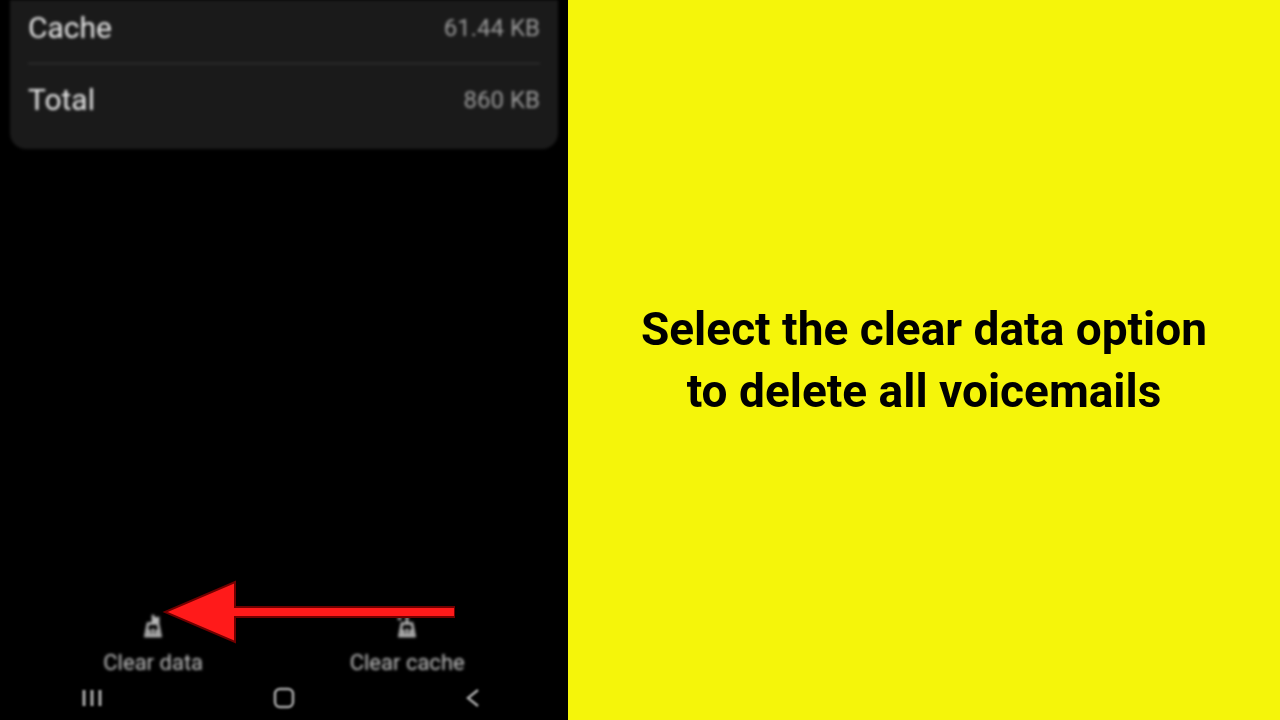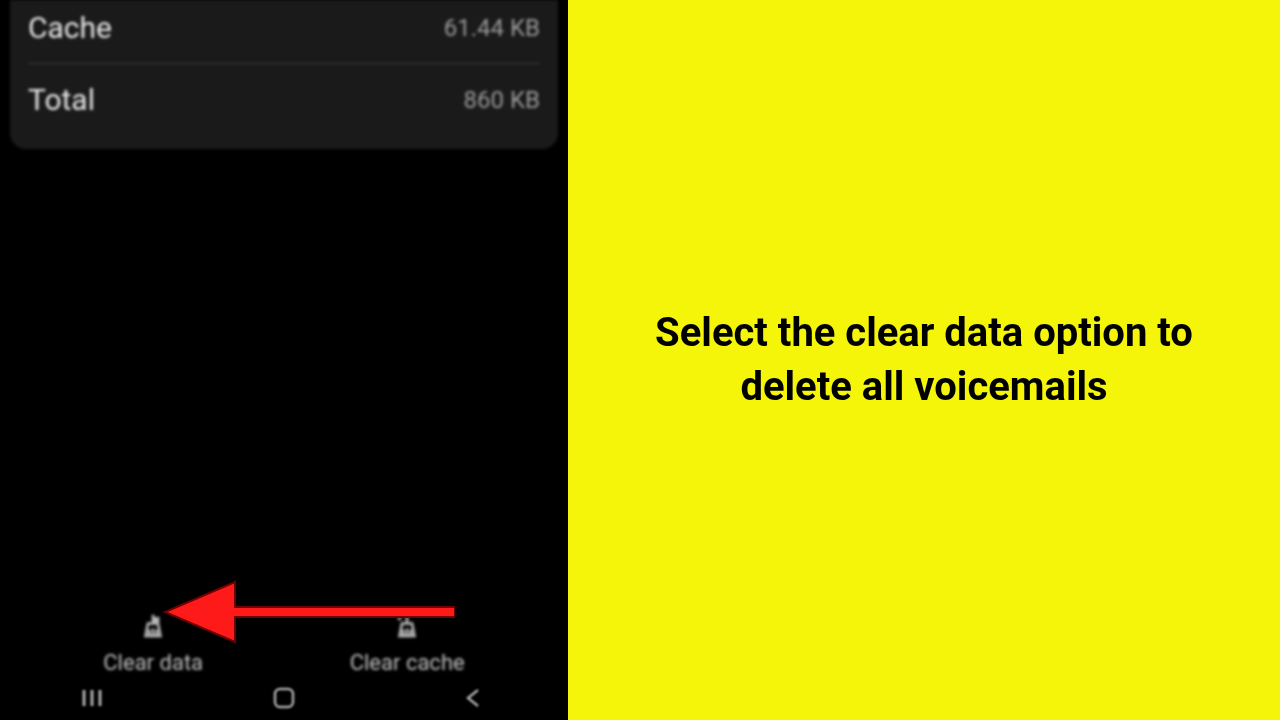--- a/index.html
+++ b/index.html
@@ -10,21 +10,21 @@
   .storage-row.first { padding-top: 10px; }
   .storage-divider { height: 1px; background: #3a3a3a; margin: 0; }
   .storage-label { color: #e8e8e8; font-size: 30px; font-weight: 400; }
   .storage-value { color: #9a9a9a; font-size: 24px; }
   .bottom-actions { position: absolute; bottom: 45px; left: 0; right: 0; display: flex; justify-content: space-around; align-items: flex-end; padding: 0 30px; filter: blur(1.5px); }
   .action-btn { display: flex; flex-direction: column; align-items: center; gap: 8px; color: #c0c0c0; font-size: 22px; }
   .action-icon { width: 32px; height: 32px; display: flex; align-items: center; justify-content: center; }
   .nav-bar { position: absolute; bottom: 0; left: 0; right: 0; height: 44px; display: flex; justify-content: space-around; align-items: center; filter: blur(1px); }
   .nav-item { width: 44px; height: 28px; display: flex; align-items: center; justify-content: center; color: #aaa; }
   .instruction-panel { flex: 1; background: #f5f50a; display: flex; align-items: center; justify-content: center; padding: 60px; }
-  .instruction-text { color: #000; font-size: 40px; font-weight: 700; text-align: center; line-height: 1.35; }
+  .instruction-text { color: #000; font-size: 46px; font-weight: 700; text-align: center; line-height: 1.35; }
   .arrow { position: absolute; bottom: 68px; left: 155px; z-index: 10; }
   .arrow svg { display: block; }
 </style>
 </head>
 <body>
 
 <div class="phone-panel">
   <div class="storage-card">
     <div class="storage-row first">
       <span class="storage-label">Cache</span>

